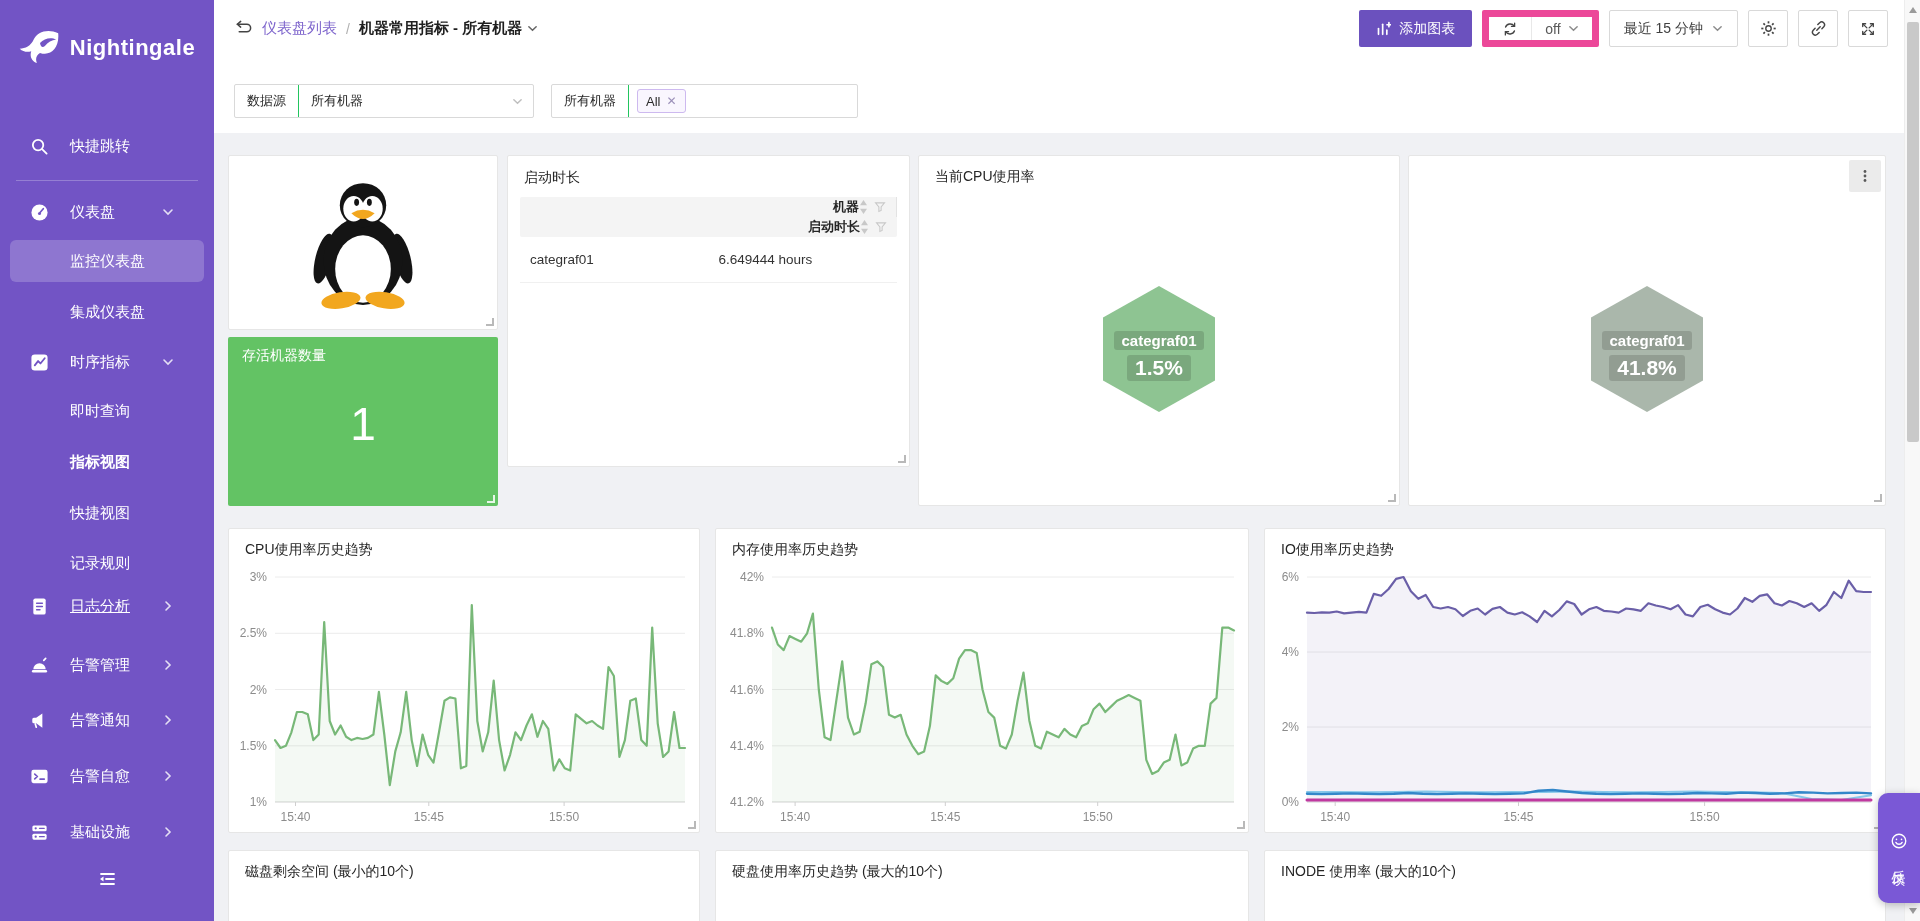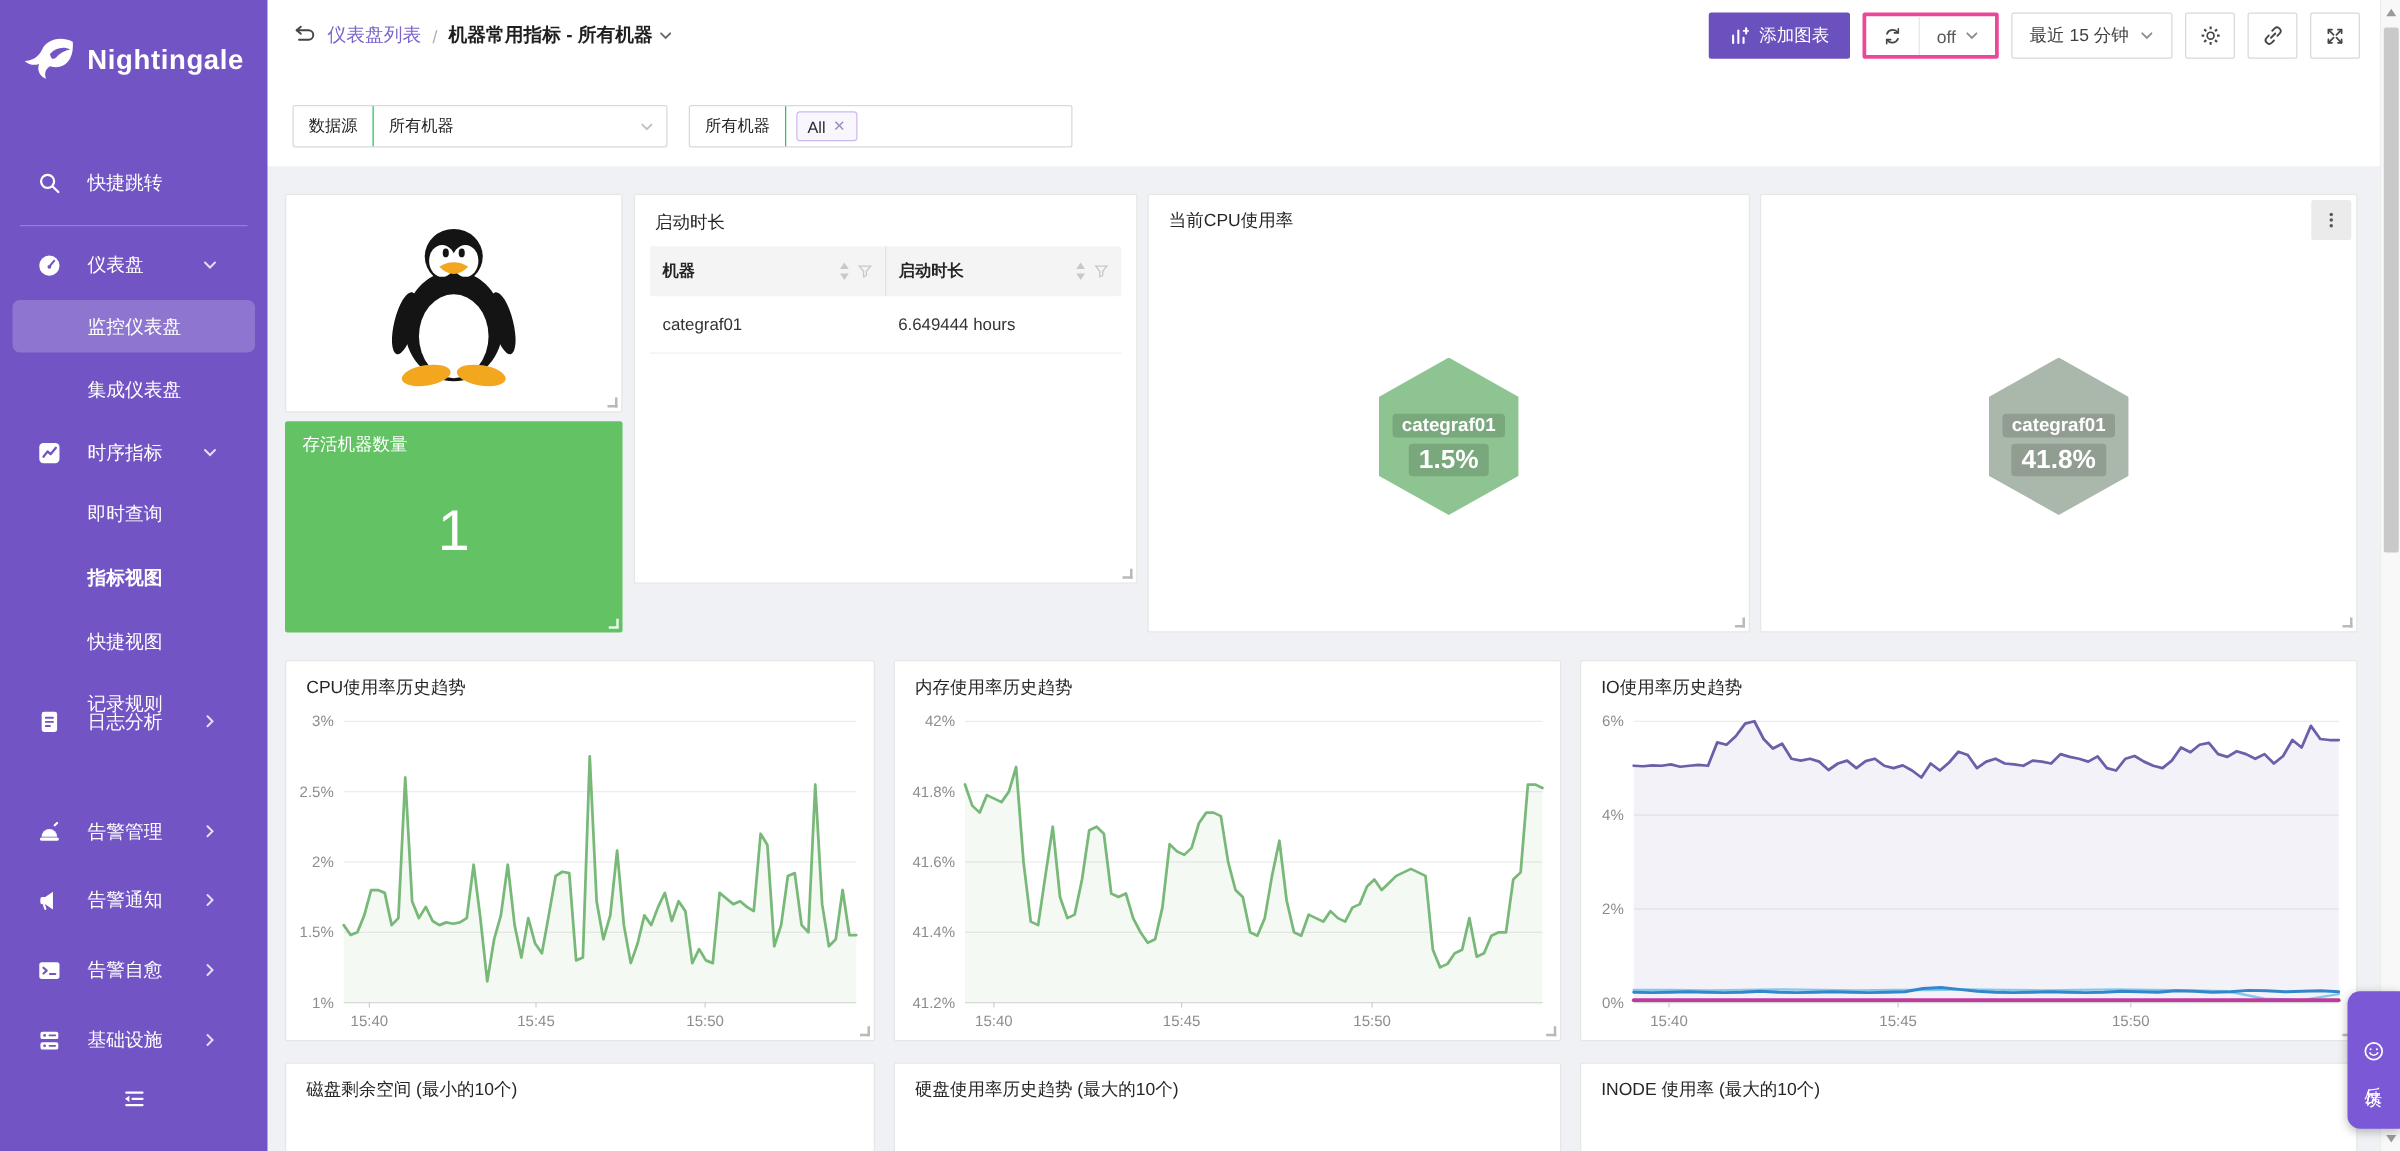--- a/index.html
+++ b/index.html
@@ -26,21 +26,21 @@
 
   
   .topbar { position:absolute; left:214px; top:0; width:1690px; height:57px; background:#fff; }
   .crumbs { position:absolute; left:20px; top:0; height:57px; display:flex; align-items:center; gap:9px; }
   .back-ic { display:flex; align-items:center; cursor:pointer; }
   .crumb-root { color:#7d64cc; font-size:15px; cursor:pointer; }
   .crumb-sep { color:#b0b0b0; font-size:14px; }
   .crumb-title { color:#1f1f1f; font-size:15px; font-weight:700; cursor:pointer; display:flex; align-items:center; gap:5px; }
   .actions { position:absolute; right:16px; top:10px; height:37px; display:flex; gap:10px; }
   .btn-primary { height:37px; padding:0 17px; background:#6b51be; color:#fff; font-size:14px; border-radius:2px; display:flex; align-items:center; gap:8px; cursor:pointer; }
-  .btn-group { height:37px; display:flex; border:3px solid #ec4899; border-radius:2px; background:#fff; }
+  .btn-group { height:37px; display:flex; border:7px solid #ec4899; border-radius:2px; background:#fff; }
   .btn-group .seg { display:flex; align-items:center; justify-content:center; padding:0 13px; cursor:pointer; font-size:14px; color:#595959; gap:7px; }
   .btn-group .seg + .seg { border-left:1px solid #e8e8e8; }
   .hbtn { height:37px; border:1px solid #d9d9d9; border-radius:2px; background:#fff; display:flex; align-items:center; justify-content:center; cursor:pointer; font-size:14px; color:#404040; }
   .hbtn.sq { width:40px; }
   .timebtn { padding:0 14px; gap:9px; }
 
   
   .filterbar { position:absolute; left:234px; top:84px; display:flex; gap:17px; }
   .fbox { height:34px; display:flex; border:1px solid #d9d9d9; border-radius:2px; background:#fff; align-items:stretch; }
   .fcell { display:flex; align-items:center; padding:0 12px; font-size:13px; color:#262626; border-right:1px solid #22c55e; }
@@ -59,21 +59,21 @@
 
   
   .tux-wrap { position:absolute; left:0; right:0; top:14px; display:flex; justify-content:center; }
 
   
   .green-card { background:#63c364; border:none; }
   .gc-title { position:absolute; left:14px; top:10px; color:#fff; font-size:14px; }
   .gc-value { position:absolute; left:0; right:0; top:50%; transform:translateY(-46%); text-align:center; color:#fff; font-size:46px; }
 
   
-  .ut-head { display:flex; height:40px; background:#f4f4f4; align-items:flex-end; margin:10px 12px 0; border-radius:2px; }
+  .ut-head { display:flex; height:40px; background:#f4f4f4; align-items:flex-end; margin:10px 12px 0; border-radius:2px;flex-direction:column; }
   .ut-col { flex:1; display:flex; align-items:center; padding:0 10px; font-weight:700; font-size:13px; color:#262626; height:100%; }
   .ut-col:first-child { border-right:1px solid #e3e3e3; }
   .ut-ic { margin-left:auto; display:flex; align-items:center; gap:6px; }
   .ut-row { display:flex; height:46px; align-items:center; margin:0 12px; border-bottom:1px solid #f0f0f0; font-size:13.5px; color:#333; }
   .ut-row > div { flex:1; padding:0 10px; }
 
   
   .hex { position:absolute; left:50%; top:130px; width:112px; height:126px; transform:translateX(-50%);
          clip-path:polygon(50% 0,100% 25%,100% 75%,50% 100%,0 75%,0 25%);
          display:flex; flex-direction:column; align-items:center; justify-content:center; gap:5px; padding-top:14px; }
@@ -162,21 +162,21 @@
         </div>
         <div class="side-item child" style="top: 441px; font-weight: bold;">
           <span class="s-label">指标视图</span>
         </div>
         <div class="side-item child" style="top: 492px;">
           <span class="s-label">快捷视图</span>
         </div>
         <div class="side-item child" style="top: 542px;">
           <span class="s-label">记录规则</span>
         </div>
-        <div class="side-item" style="top: 556px;">
+        <div class="side-item" style="top: 585px; text-decoration: underline;">
           <span class="s-icon">
             <svg width="19" height="19" viewBox="0 0 20 20">
               <rect x="3.5" y="1.5" width="13" height="17" rx="2" fill="#fff"></rect>
               <path d="M7 6.5 h6 M7 10 h6 M7 13.5 h3.5" stroke="#7254c5" stroke-width="1.6" stroke-linecap="round"></path>
             </svg>
           </span>
           <span class="s-label">日志分析</span>
           <span class="s-caret">
             <svg width="12" height="12" viewBox="0 0 12 12" fill="none" stroke="rgba(255,255,255,.9)" stroke-width="1.6" stroke-linecap="round">
               <path d="M4 2 L8 6 L4 10"></path>

